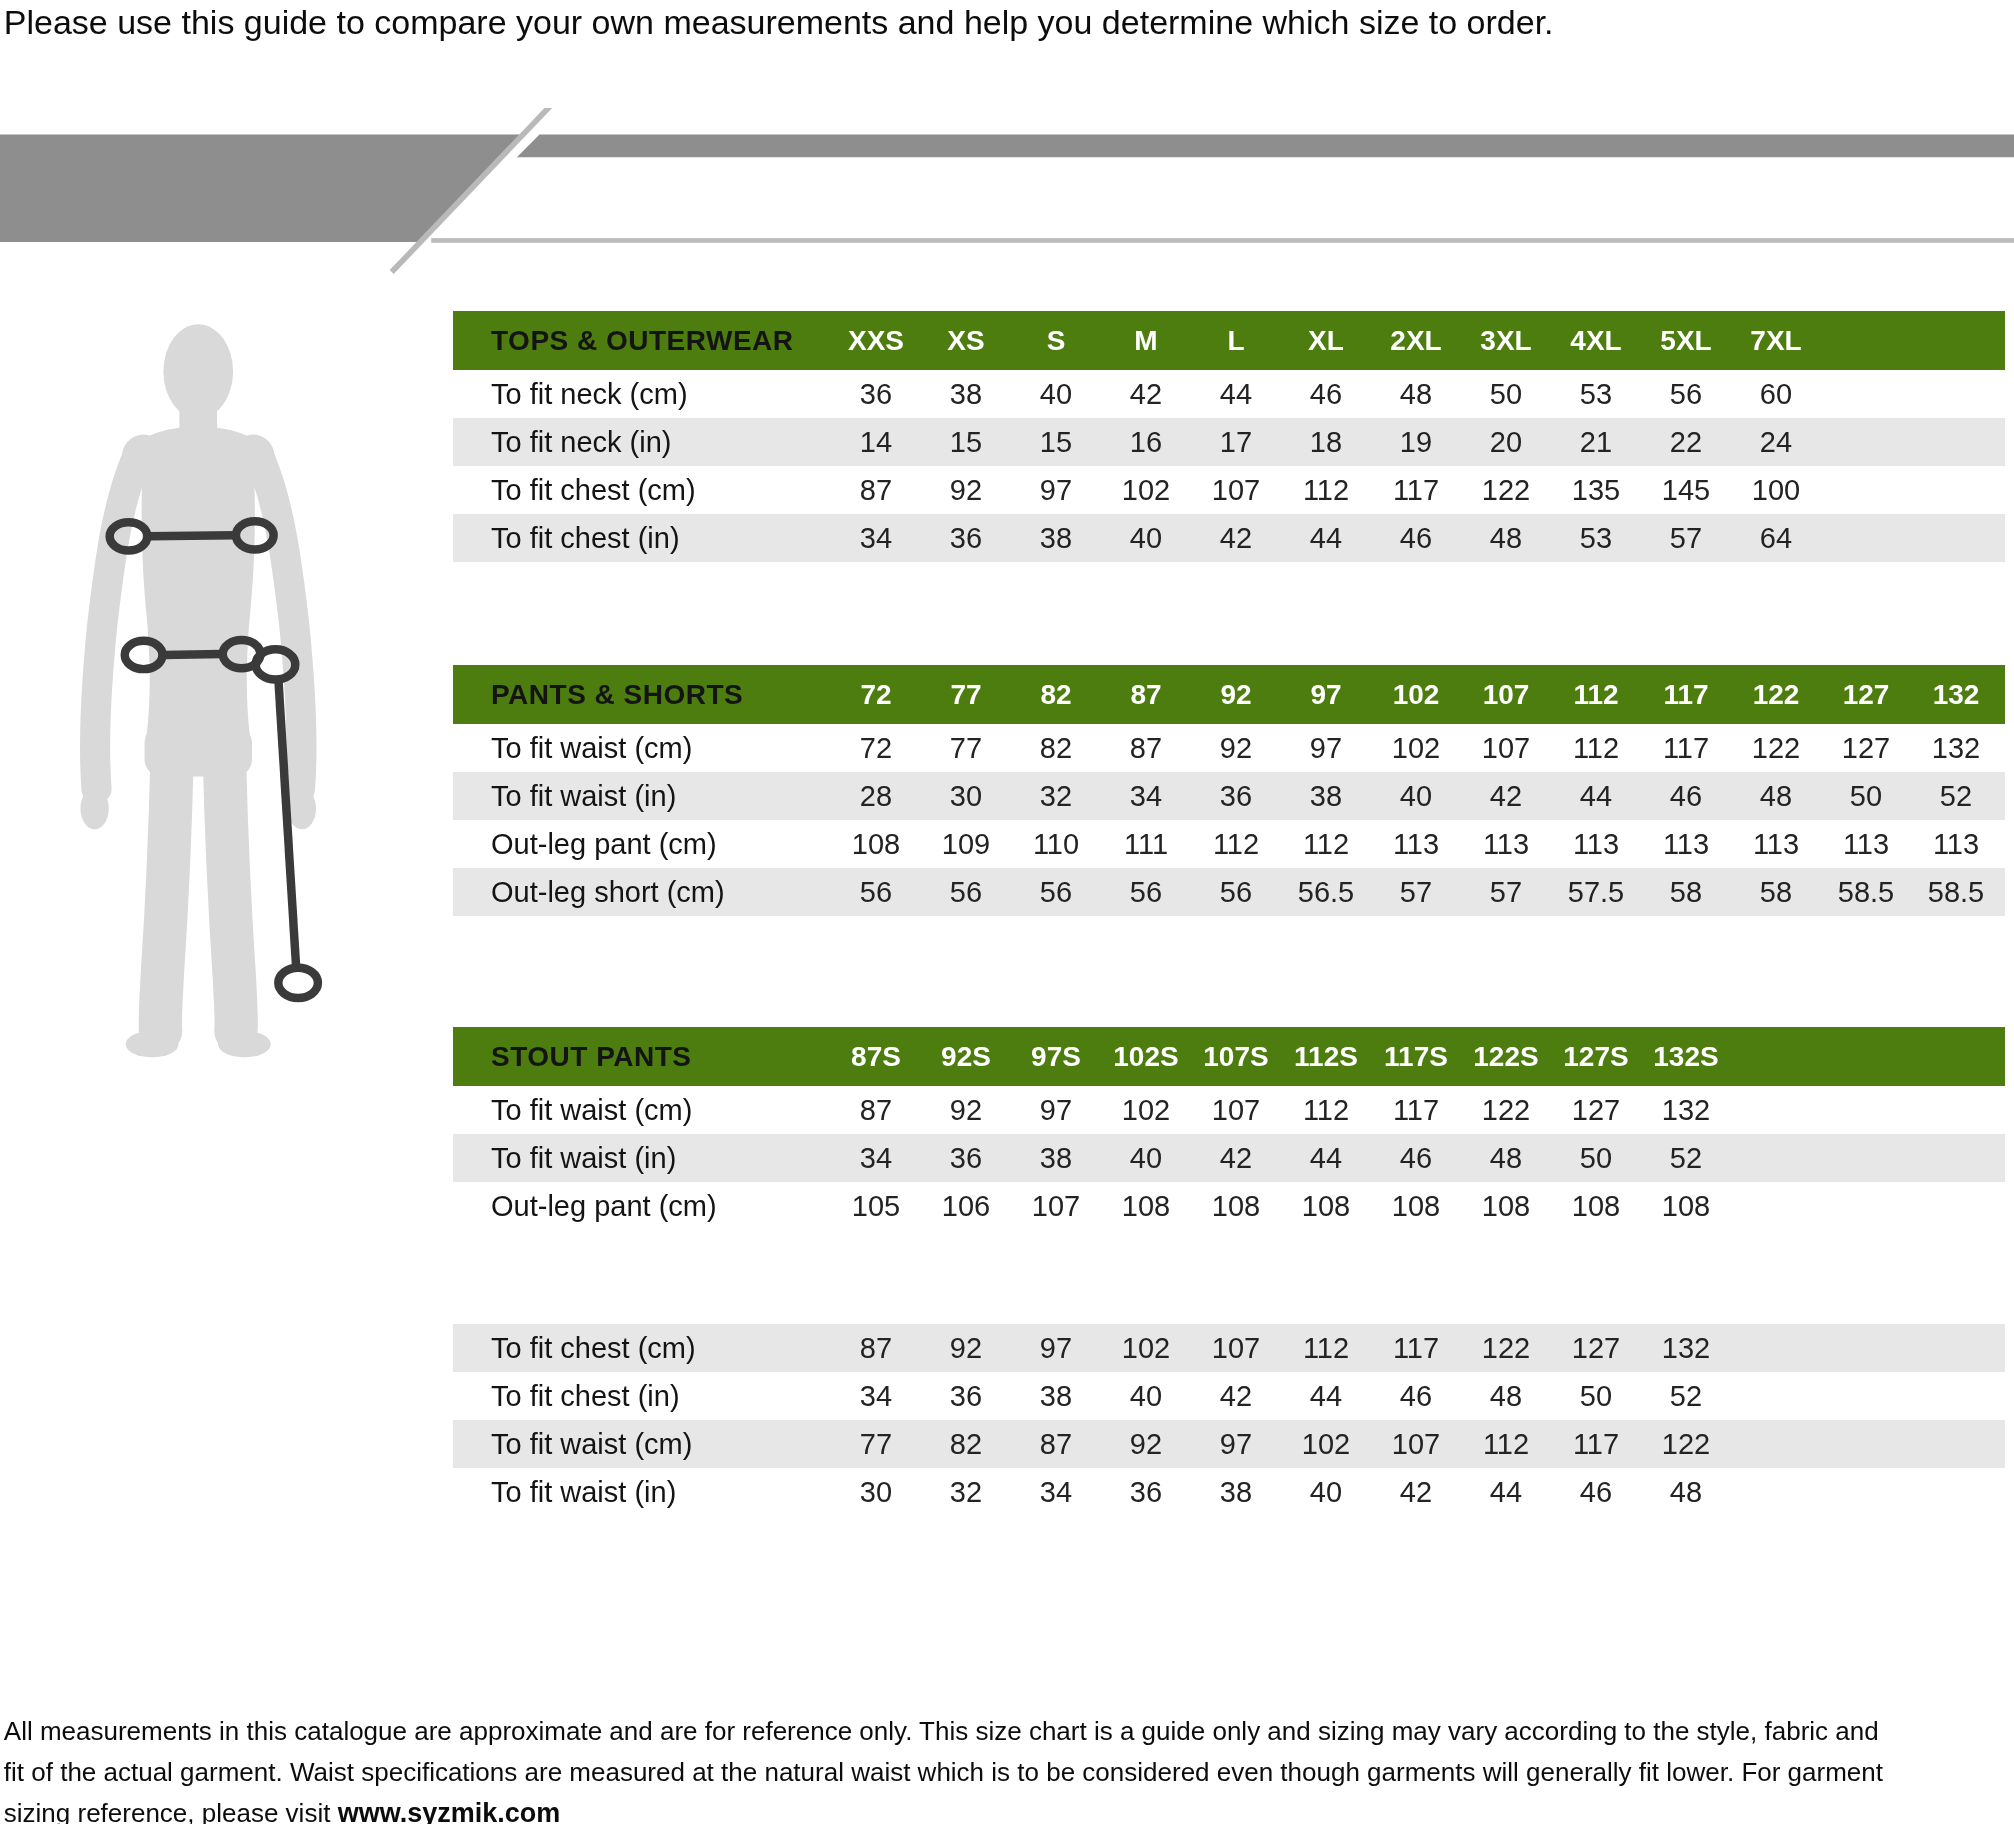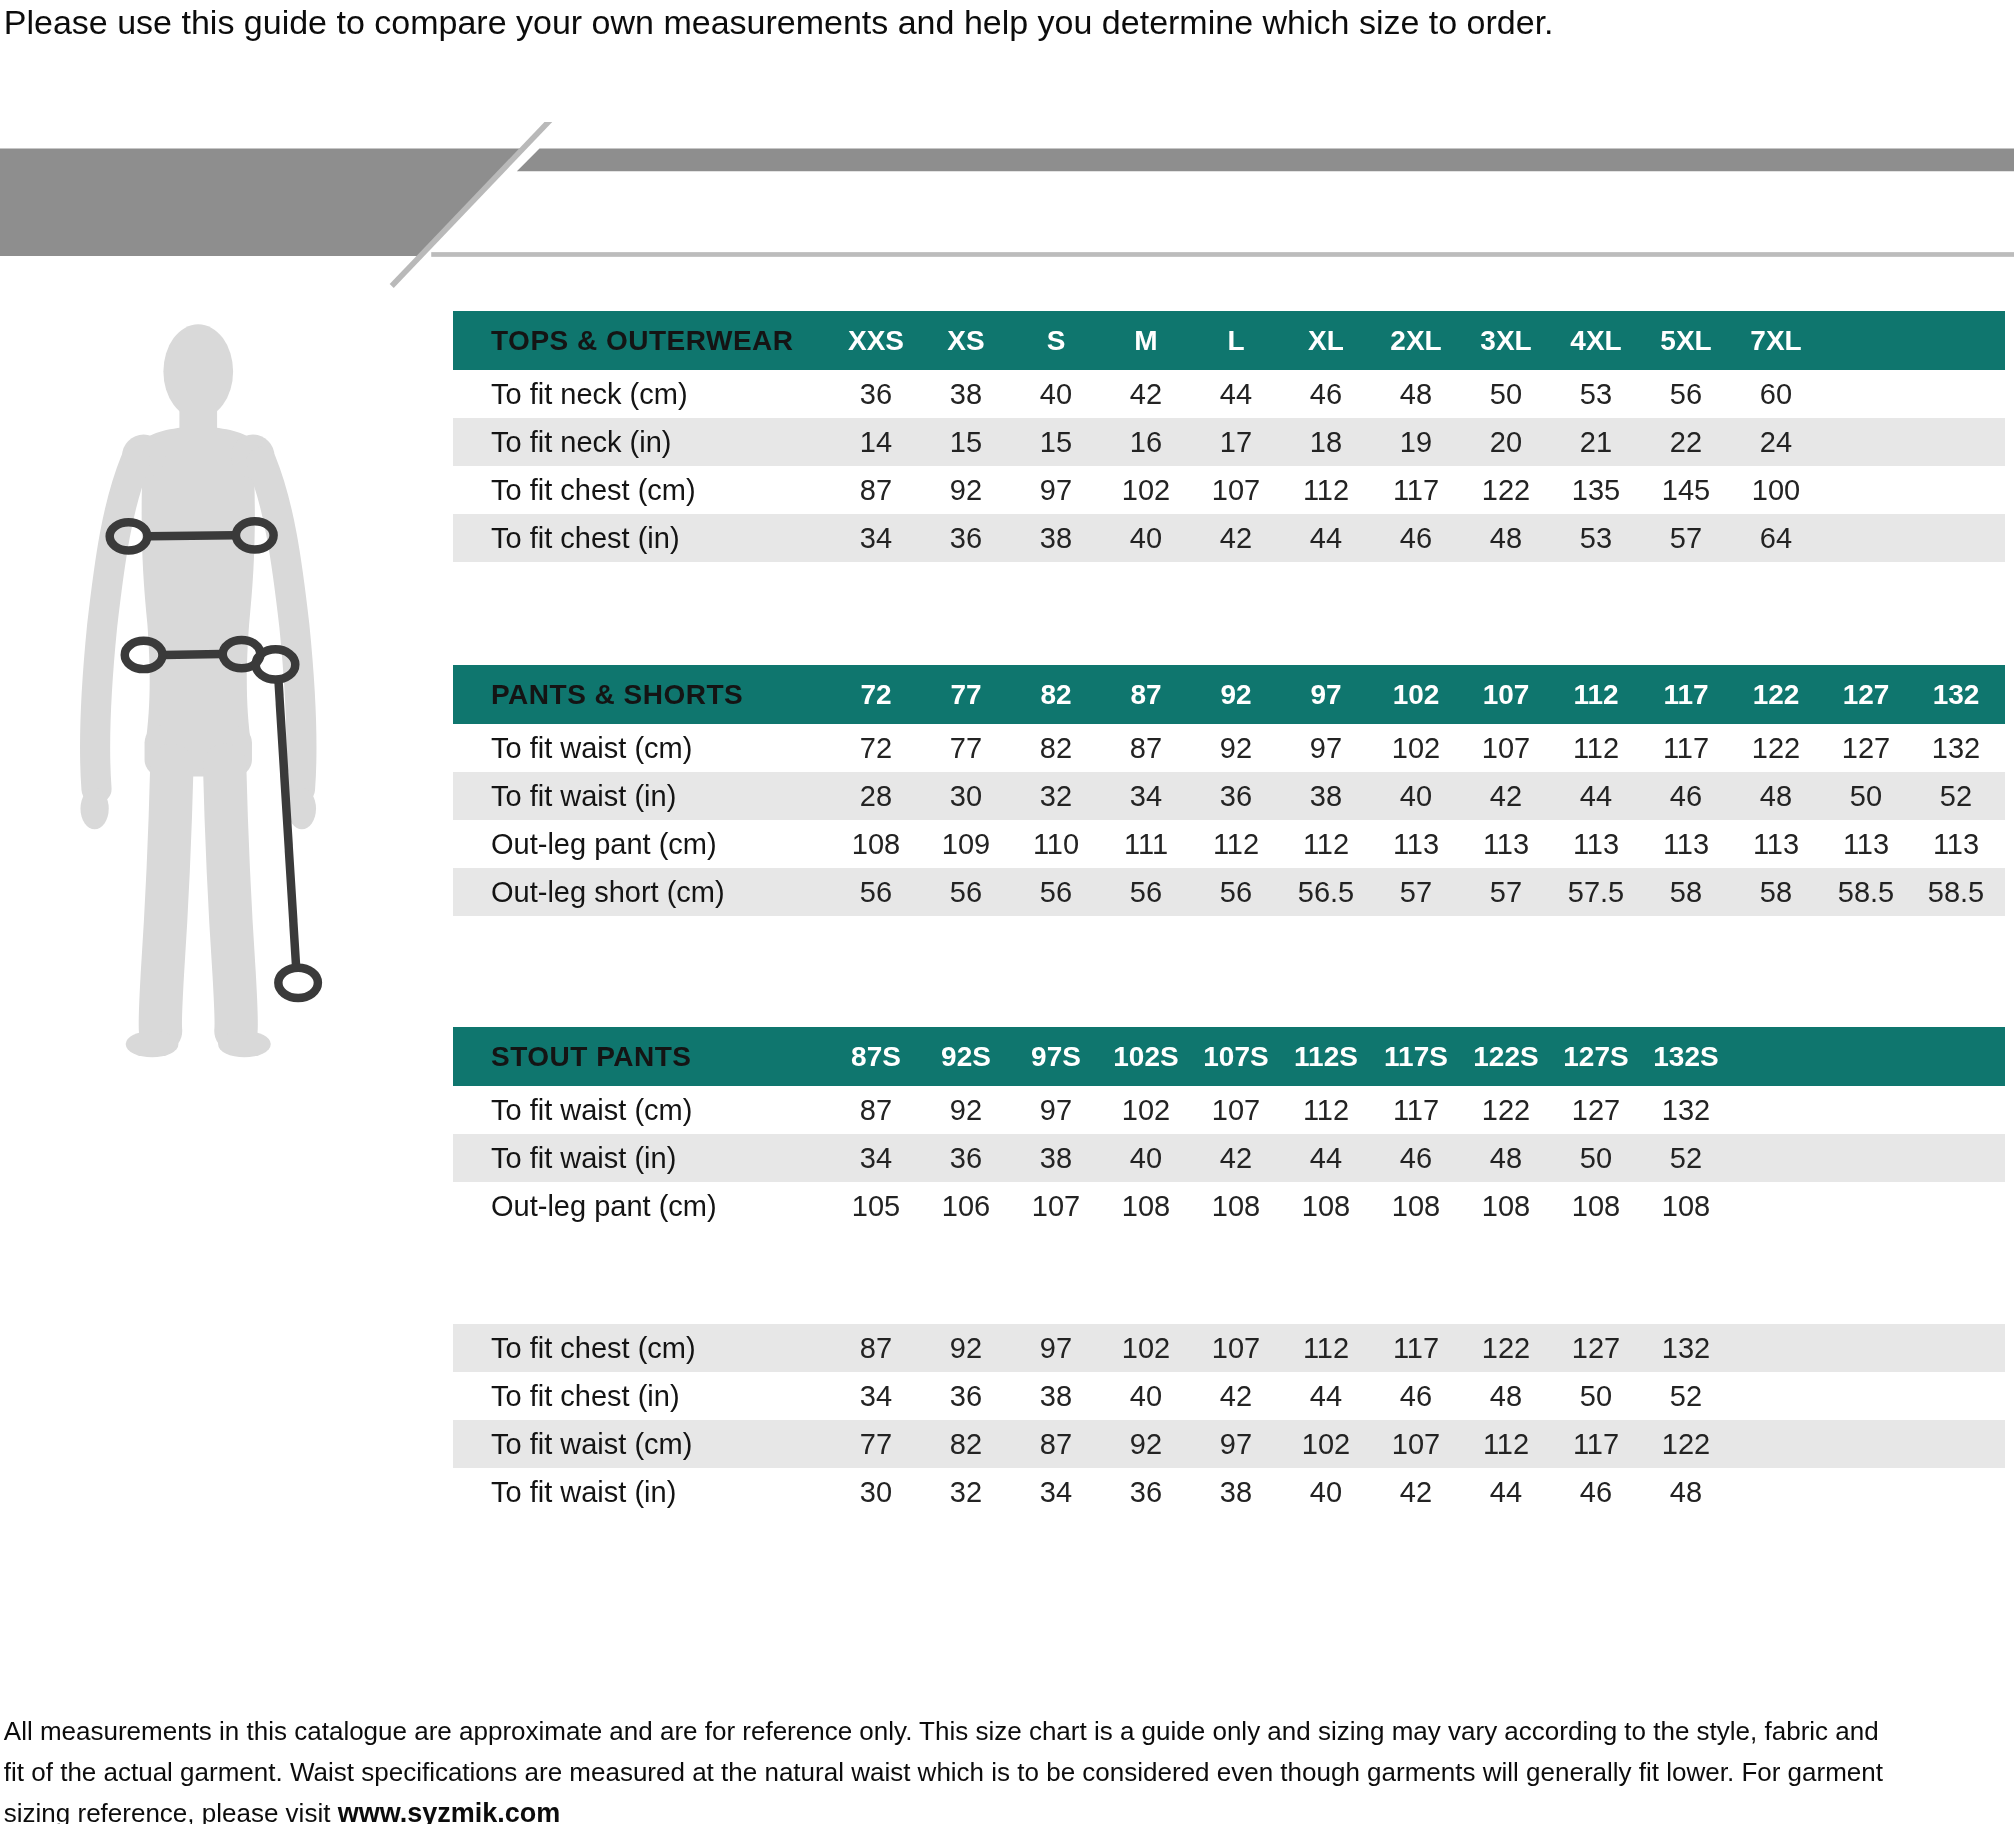--- a/index.html
+++ b/index.html
@@ -3,32 +3,32 @@
 <meta charset="utf-8">
 <style>
   html,body{margin:0;padding:0;}
   body{
     width:2014px;height:1825px;position:relative;overflow:hidden;
     background:#ffffff;font-family:"Liberation Sans",sans-serif;color:#0f0f0f;
   }
   
   .intro{position:absolute;left:3.8px;top:1.9px;font-size:34px;line-height:41px;color:#0c0c0c;white-space:nowrap;}
   
-  .banner{position:absolute;left:0;top:122px;width:2014px;height:184px;}
+  .banner{position:absolute;left:0;top:108px;width:2014px;height:184px;}
   .banner svg{position:absolute;left:0;top:0;}
   .mens-label{
     position:absolute;left:49px;top:173px;font-size:55px;font-weight:bold;color:#ffffff;
     letter-spacing:13px;white-space:nowrap;
   }
   
   .figure{position:absolute;left:55px;top:313px;width:311px;height:749px;}
   
   .size-table{position:absolute;left:453px;width:1552px;}
   .trow{display:grid;grid-template-columns:378px repeat(13,90px);align-items:stretch;}
-  .thead{height:59px;background:#0f766e;color:#ffffff;}
+  .thead{height:59px;background:#4d7c0f;color:#ffffff;}
   .trow.data{height:48px;}
   .trow.data:nth-child(odd){background:#e7e7e7;}
   .tcell{display:flex;align-items:center;justify-content:center;font-size:29px;color:#232323;}
   .thead .tcell{font-weight:bold;font-size:28px;color:#ffffff;}
   .tcell.label{justify-content:flex-start;padding-left:38px;color:#141414;}
   .thead .tcell.label{letter-spacing:0.5px;}
   .t1{top:311px;} .t2{top:665px;} .t3{top:1027px;} .t4{top:1324px;}
   
   .footer{position:absolute;left:3.8px;top:1711px;font-size:26px;line-height:41px;color:#0c0c0c;}
   .footer div{white-space:nowrap;}

